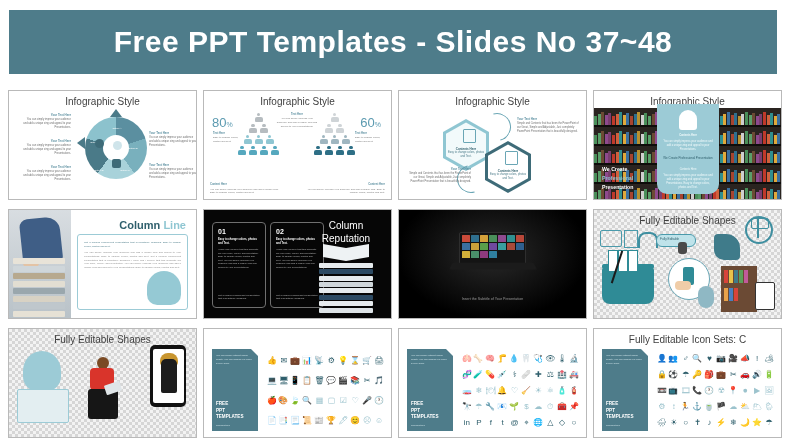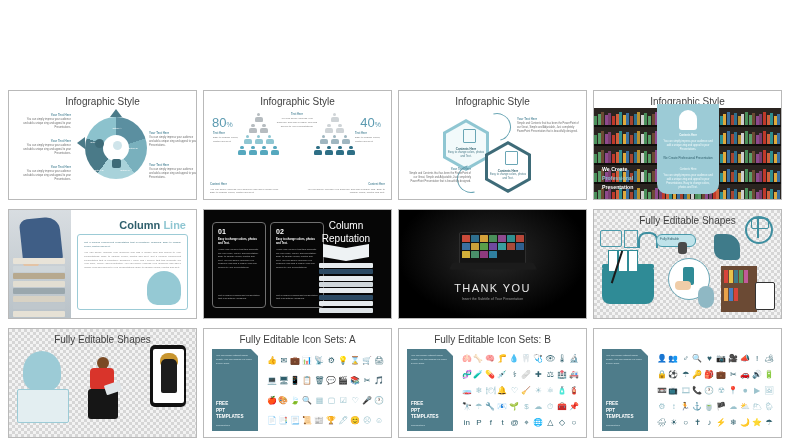--- a/index.html
+++ b/index.html
@@ -179,20 +179,23 @@
     display:grid;grid-template-columns:repeat(10,1fr);grid-auto-rows:1fr;
     align-items:center;justify-items:center;}
   .ig{font-size:8px;line-height:1;color:#2f5f6c;}
   .ig.light{color:#9cc3cd;}
 </style>
 </head>
 <body>
 
 <div class="page">
 
+  <div class="banner">
+    <div class="banner-text">Free PPT Templates - Slides No 37~48</div>
+  </div>
 
   <div class="grid">
 
     <div class="slide">
       <div class="slide-inner">
         <div class="s-title">Infographic Style</div>
         <div class="wheel"></div>
         <div class="arrow-n" style="left:101px;top:18px;"></div>
         <div class="arrow-n" style="left:66px;top:48px;transform:rotate(-90deg);"></div>
         <div class="chip" style="left:100px;top:36px;">Option A</div>
@@ -233,21 +236,21 @@
 
         <div class="pct" style="left:8px;top:24px;">
           <span style="font-size:13px;">80</span><span>%</span>
         </div>
         <div class="micro" style="left:9px;top:41px;width:26px;">
           <b>Text Here</b>
           <span>Easy to change colors, photos and Text.</span>
         </div>
 
         <div class="pct" style="right:10px;top:24px;">
-          <span style="font-size:13px;">40</span><span>%</span>
+          <span style="font-size:13px;">60</span><span>%</span>
         </div>
         <div class="micro" style="right:10px;top:41px;width:26px;">
           <b>Text Here</b>
           <span>Easy to change colors, photos and Text.</span>
         </div>
 
         <div class="micro" style="left:72px;top:22px;width:42px;text-align:center;">
           <b>Text Here</b>
           <span>You can simply impress your audience and add a unique zing and appeal to your Presentations.</span>
         </div>
@@ -726,21 +729,20 @@
               <div class="lp-cell" style="background:#3a9f9f;"></div>
             <div class="lp-cell" style="background:#a94a3a;"></div>
               <div class="lp-cell" style="background:#2f5f8f;"></div>
             <div class="lp-cell" style="background:#d4b13a;"></div>
               <div class="lp-cell" style="background:#4a8f6a;"></div>
             <div class="lp-cell" style="background:#8f3a7f;"></div>
               <div class="lp-cell" style="background:#2f7f9f;"></div>
           </div>
           <div class="lp-base"></div>
         </div>
-        <div class="ty-title">THANK YOU</div>
         <div class="ty-sub">Insert the Subtitle of Your Presentation</div>
       </div>
     </div>
 
     <div class="slide">
       <div class="slide-inner">
         <div class="checker"></div>
         <div class="s-title">Fully Editable Shapes</div>
 
         <div class="monitor"></div>
@@ -795,21 +797,20 @@
           <div class="fp-scr">
             <div class="fp-hair"></div>
             <div class="fp-woman"></div>
           </div>
         </div>
       </div>
     </div>
 
     <div class="slide">
       <div class="slide-inner">
-        <div class="s-title">Fully Editable Icon Sets: A</div>
         <div class="icard">
           <div class="icard-top">You can Resize without losing quality. You can Change Fill Color &amp; Line Color.</div>
           <div class="icard-bot">
             <div>FREE</div>
             <div>PPT</div>
             <div>TEMPLATES</div>
           </div>
           <div class="icard-url">www.allppt.com</div>
         </div>
         <div class="iconGrid">
@@ -852,21 +853,20 @@
             <span class="ig light">🖊</span>
             <span class="ig light">😊</span>
             <span class="ig light">☹</span>
             <span class="ig light">☺</span>
           </div>
       </div>
     </div>
 
     <div class="slide">
       <div class="slide-inner">
-        <div class="s-title">Fully Editable Icon Sets: B</div>
         <div class="icard">
           <div class="icard-top">You can Resize without losing quality. You can Change Fill Color &amp; Line Color.</div>
           <div class="icard-bot">
             <div>FREE</div>
             <div>PPT</div>
             <div>TEMPLATES</div>
           </div>
           <div class="icard-url">www.allppt.com</div>
         </div>
         <div class="iconGrid">
@@ -919,20 +919,21 @@
             <span class="ig">🌐</span>
             <span class="ig">△</span>
             <span class="ig">◇</span>
             <span class="ig">○</span>
           </div>
       </div>
     </div>
 
     <div class="slide">
       <div class="slide-inner">
+        <div class="s-title">Fully Editable Icon Sets: C</div>
         <div class="icard">
           <div class="icard-top">You can Resize without losing quality. You can Change Fill Color &amp; Line Color.</div>
           <div class="icard-bot">
             <div>FREE</div>
             <div>PPT</div>
             <div>TEMPLATES</div>
           </div>
           <div class="icard-url">www.allppt.com</div>
         </div>
         <div class="iconGrid">

